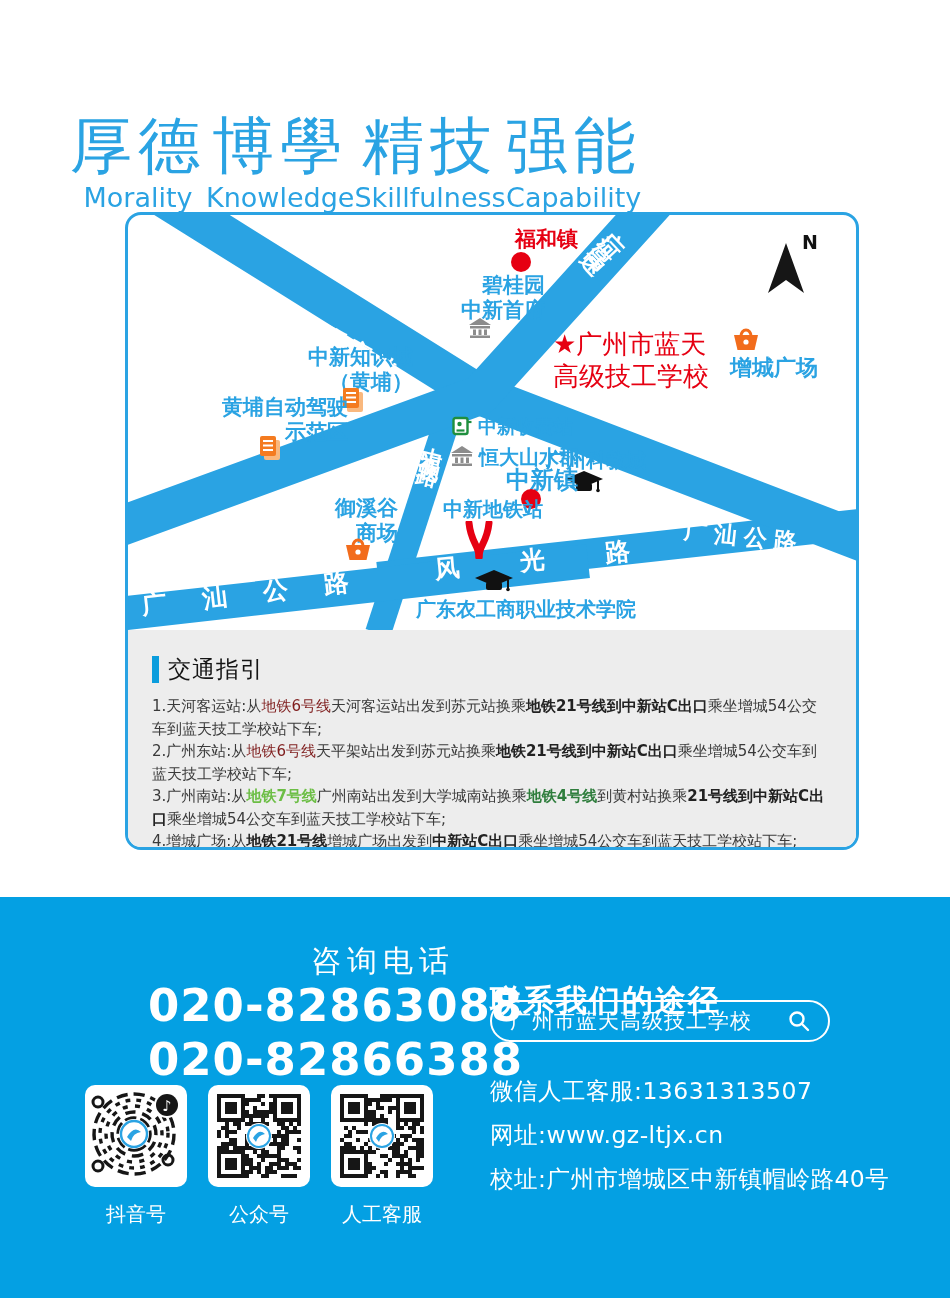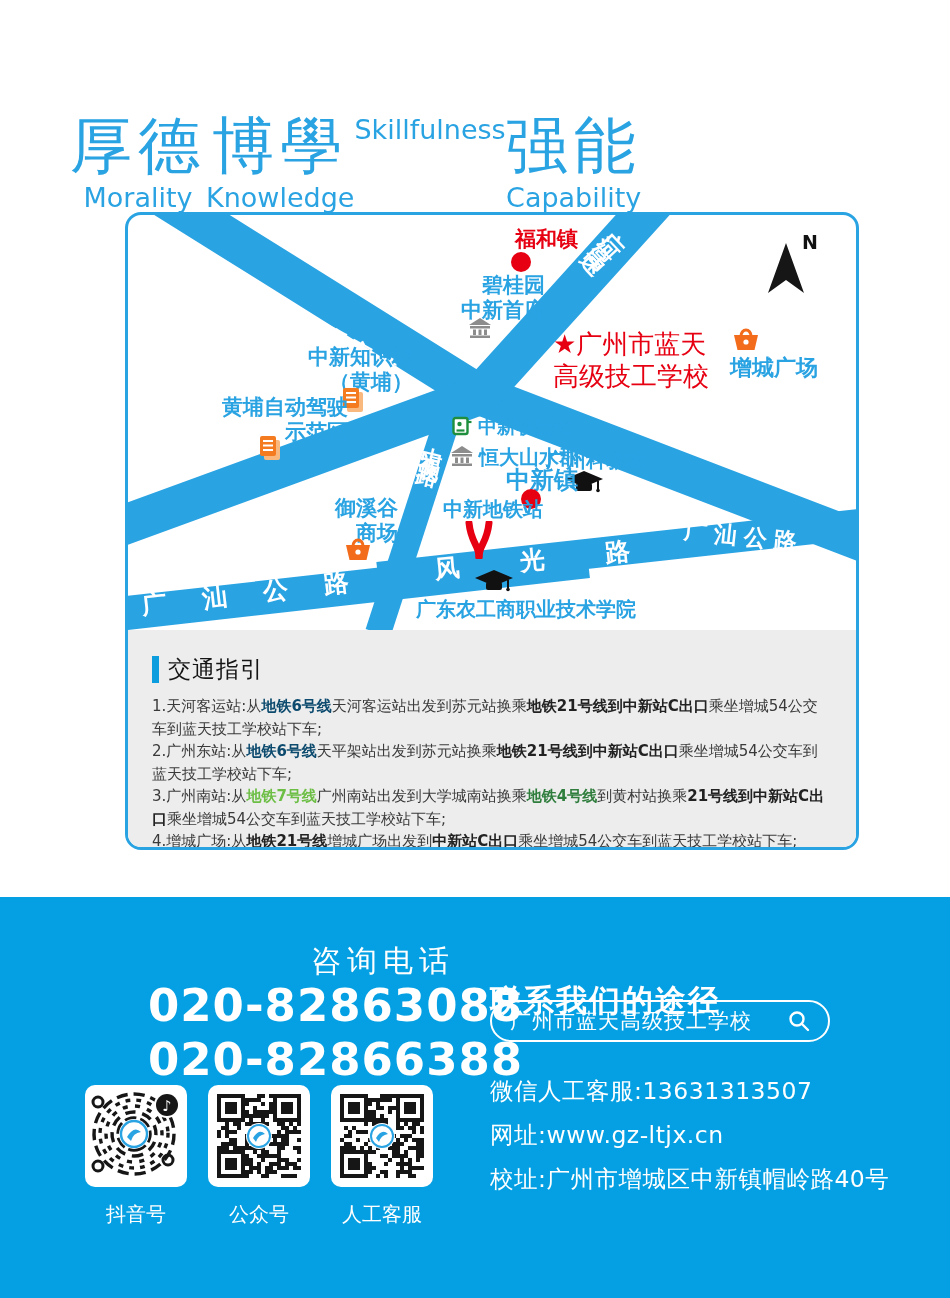--- a/index.html
+++ b/index.html
@@ -29,21 +29,21 @@
 
   
   .guide{position:absolute;left:0;right:0;top:415px;bottom:0;background:#EDEDED;padding:24px 26px 0 24px;box-sizing:border-box;}
   .guide-head{display:flex;align-items:center;}
   .guide-bar{width:7px;height:27px;background:#0B9DDD;}
   .guide-title{font-size:23px;color:#151515;margin-left:9px;letter-spacing:1px;}
   .guide-list{margin-top:10px;}
   .guide-line{margin:0;font-size:15px;line-height:1.5;color:#3a3a3a;}
   .seg-plain{font-weight:normal;}
   .seg-bold{font-weight:bold;color:#222;}
-  .seg-line6{font-weight:bold;color:#0c4a6e;}
+  .seg-line6{font-weight:normal;color:#7f1d1d;}
   .seg-line7{font-weight:bold;color:#6CBE45;}
   .seg-line4{font-weight:bold;color:#2E7D3C;}
 
   
   .footer{position:absolute;left:0;top:897px;width:950px;height:401px;background:#04A0E3;color:#fff;}
   .phone-title{position:absolute;right:495px;top:44px;font-size:30px;letter-spacing:6px;text-align:right;}
   .phone{position:absolute;left:148px;font-size:45px;font-weight:bold;letter-spacing:1px;}
   .phone.p1{top:82px;} .phone.p2{top:136px;}
   .qr-row{position:absolute;left:85px;top:188px;display:flex;gap:21px;}
   .qr-col{display:flex;flex-direction:column;align-items:center;}
@@ -61,20 +61,21 @@
 <div class="slogans">
   <div class="slogan">
     <div class="cn">厚德</div>
     <div class="en">Morality</div>
   </div>
   <div class="slogan">
     <div class="cn">博學</div>
     <div class="en">Knowledge</div>
   </div>
   <div class="slogan">
+    <div class="cn">精技</div>
     <div class="en">Skillfulness</div>
   </div>
   <div class="slogan">
     <div class="cn">强能</div>
     <div class="en">Capability</div>
   </div>
 </div>
 
 <div class="map-box">
   <div class="map-canvas">

